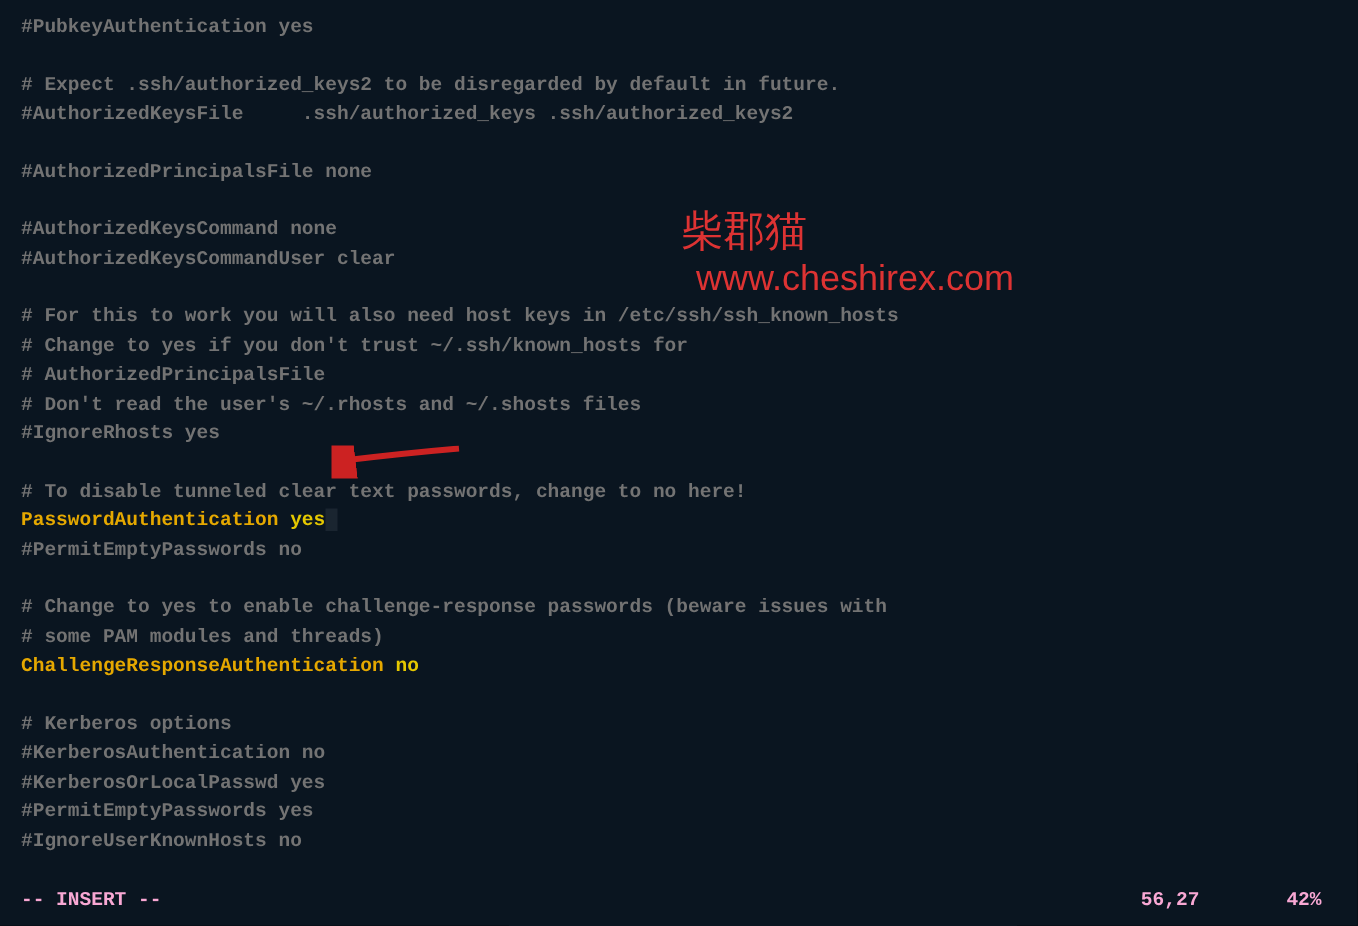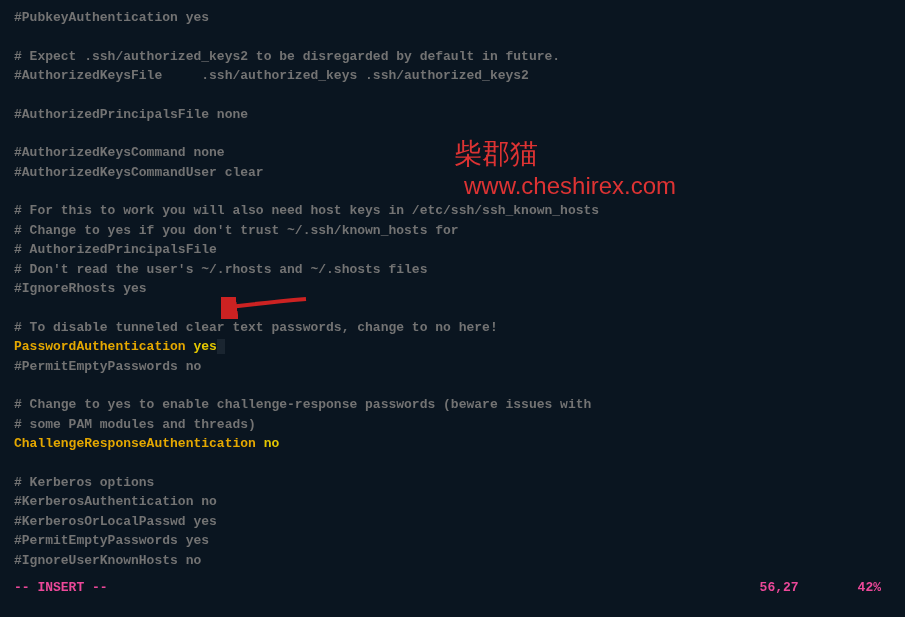--- a/index.html
+++ b/index.html
@@ -67,38 +67,39 @@
       font-size: 24px;
     }
     .arrow {
       position: absolute;
       top: 297px;
       left: 221px;
       z-index: 5;
     }
     .status-line {
       position: absolute;
-      bottom: 20px;
+      bottom: 8px;
       left: 14px;
       right: 14px;
-      color: #ec4899;
+      color: #f9a8d4;
       font-weight: bold;
       display: flex;
     }
     .status-left {
       flex: 0 0 auto;
     }
     .status-mid {
       flex: 1;
     }
     .status-pos {
-      margin-right: 59px;
+      margin-right: 32px;
     }
     .status-pct {
       margin-right: 10px;
+      margin-left: 26px;
     }
     .blank-line {
       height: 19px;
     }
   </style>
 </head>
 <body>
 
 <div class="terminal">
   <div class="line comment">#PubkeyAuthentication yes</div>

